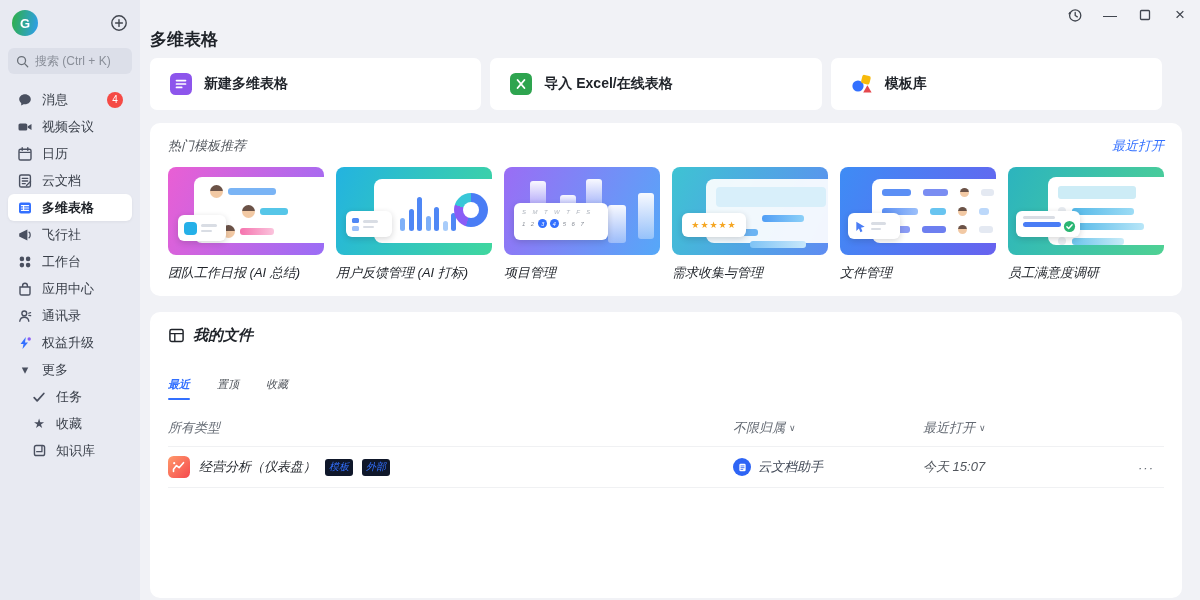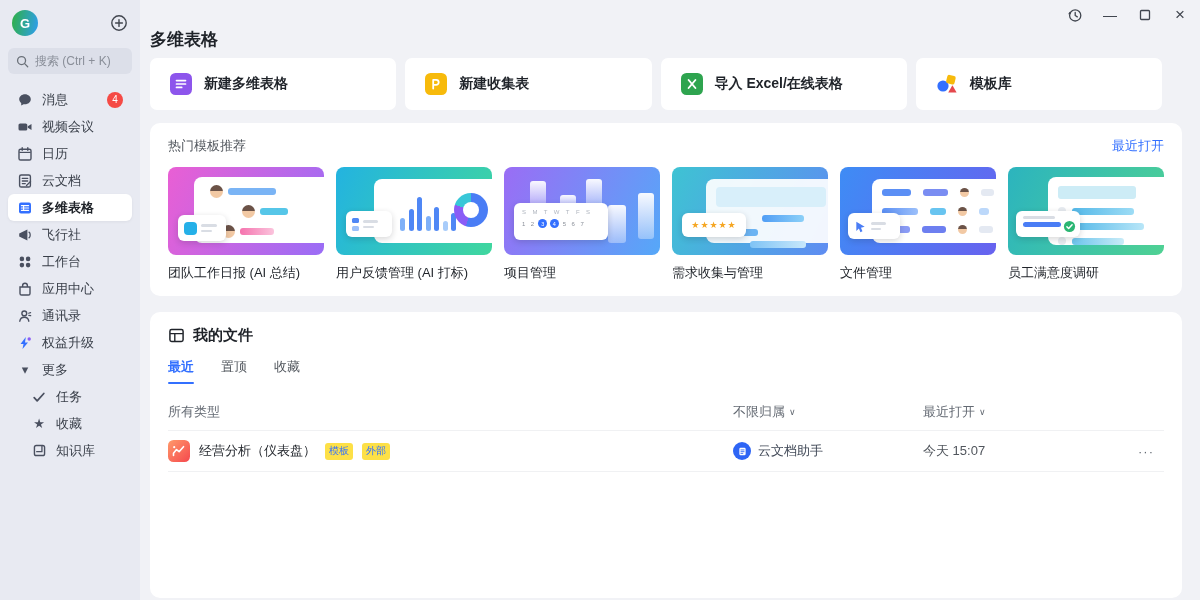--- a/index.html
+++ b/index.html
@@ -30,21 +30,21 @@
   .main { position:absolute; left:140px; top:0; right:0; bottom:0; background:#f1f2f6; }
   .win-controls { position:absolute; top:7px; right:12px; display:flex; align-items:center; gap:19px; color:#41464f; }
   .win-btn { display:flex; align-items:center; justify-content:center; width:16px; height:16px; font-size:14px; cursor:pointer; }
   .page-title { position:absolute; left:10px; top:28px; font-size:17px; font-weight:bold; color:#1f2329; }
 
   .actions { position:absolute; left:10px; top:58px; width:1012px; display:flex; gap:9px; }
   .action-card { flex:1; height:52px; background:#fff; border-radius:7px; display:flex; align-items:center; gap:12px;
                  padding-left:20px; font-size:14px; font-weight:bold; color:#1f2329; cursor:pointer; }
   .ac-icon { width:22px; height:22px; flex:none; display:flex; }
 
-  .panel { position:absolute; left:10px; background:#fff; border-radius:10px; width:1032px; padding:14px 18px; }
+  .panel { position:absolute; left:10px; background:#fff; border-radius:10px; width:1032px; padding:14px 18px;font-style:italic; }
   .tpl-panel { top:123px; height:173px; }
   .tpl-head { display:flex; justify-content:space-between; align-items:center; }
   .tpl-title { font-size:13px; color:#51565d; }
   .view-all { font-size:13px; color:#3370ff; cursor:pointer; }
   .tpl-cards { margin-top:12px; display:flex; gap:12px; }
   .tpl-card { width:156px; cursor:pointer; }
   .art { position:relative; height:88px; border-radius:8px; overflow:hidden; }
   .tpl-label { margin-top:9px; font-size:13px; color:#1f2329; white-space:nowrap; }
   .art1 { background:linear-gradient(115deg,#e95fd4 0%,#9a6df6 100%); }
   .art2 { background:linear-gradient(115deg,#23b3e0 0%,#40d79e 100%); }
@@ -66,32 +66,32 @@
   .cal-head { font-size:6px; color:#b0b6bf; letter-spacing:2.4px; white-space:nowrap; }
   .cal-days { margin-top:4px; display:flex; align-items:center; gap:5.5px; font-size:6px; color:#8a8f99; }
   .cal-day-circ { width:9px; height:9px; margin:0 -1.5px; border-radius:50%; background:#3370ff; color:#fff;
                   display:flex; align-items:center; justify-content:center; font-size:5.5px; }
   .stars { color:#f5a623; font-size:9px; letter-spacing:1px; white-space:nowrap; }
   .trans-bar { position:absolute; background:linear-gradient(180deg,rgba(255,255,255,.95),rgba(255,255,255,.35)); border-radius:3px; }
 
   .files-panel { top:312px; height:286px; }
   .files-head { display:flex; align-items:center; gap:8px; font-size:15px; font-weight:bold; color:#1f2329; }
   .tabs { margin-top:13px; display:flex; gap:27px; }
-  .tab { font-size:13px; color:#51565d; cursor:pointer; }
+  .tab { font-size:11px; color:#51565d; cursor:pointer;margin-top:19px; }
   .tab.active { color:#3370ff; font-weight:bold; }
   .tab.active::after { content:""; display:block; height:2px; background:#3370ff; border-radius:1px; margin-top:6px; }
   .frow { display:grid; grid-template-columns:1fr 190px 215px 26px; align-items:center; }
   .filter-row { margin-top:19px; font-size:13px; color:#646a73; }
   .filter-cell { display:flex; align-items:center; gap:4px; cursor:pointer; }
   .caret { font-size:9px; color:#646a73; }
   .divider { height:1px; background:#f0f1f3; margin-top:9px; }
   .file-row { height:40px; cursor:pointer; }
   .name-cell { display:flex; align-items:center; gap:9px; }
   .file-name { font-size:13px; color:#1f2329; }
-  .pill { font-size:10px; color:#3370ff; background:#fde047; border-radius:3px; padding:1.5px 4px; }
+  .pill { font-size:10px; color:#3370ff; background:#0f172a; border-radius:3px; padding:1.5px 4px; }
   .owner-cell { display:flex; align-items:center; gap:7px; font-size:13px; color:#424a58; }
   .owner-av { width:18px; height:18px; border-radius:50%; background:#2e65f5; display:flex; align-items:center; justify-content:center; flex:none; }
   .time-cell { font-size:13px; color:#51565d; }
   .more-cell { font-size:13px; color:#646a73; letter-spacing:1px; cursor:pointer; }
 </style>
 </head>
 <body>
 
 <div class="app">
 
@@ -261,29 +261,20 @@
 
     <div class="actions">
       <div class="action-card">
         <span class="ac-icon">
             <svg width="22" height="22" viewBox="0 0 22 22">
               <rect width="22" height="22" rx="5.5" fill="#8d55ec"></rect>
               <path d="M6.5 7.6h9M6.5 11h9M6.5 14.4h5.2" stroke="#fff" stroke-width="1.7" stroke-linecap="round"></path>
             </svg>
           </span>
         <span>新建多维表格</span>
-      </div>
-      <div class="action-card">
-        <span class="ac-icon">
-            <svg width="22" height="22" viewBox="0 0 22 22">
-              <rect width="22" height="22" rx="5.5" fill="#f7ba0b"></rect>
-              <path d="M8.2 15.5V6.8h3a2.5 2.5 0 1 1 0 5h-3" fill="none" stroke="#fff" stroke-width="1.8" stroke-linecap="round" stroke-linejoin="round"></path>
-            </svg>
-          </span>
-        <span>新建收集表</span>
       </div>
       <div class="action-card">
         <span class="ac-icon">
             <svg width="22" height="22" viewBox="0 0 22 22">
               <rect width="22" height="22" rx="5.5" fill="#2ea44f"></rect>
               <path d="M7.6 7l6.8 8M14.4 7l-6.8 8" stroke="#fff" stroke-width="1.9" stroke-linecap="round"></path>
             </svg>
           </span>
         <span>导入 Excel/在线表格</span>
       </div>

